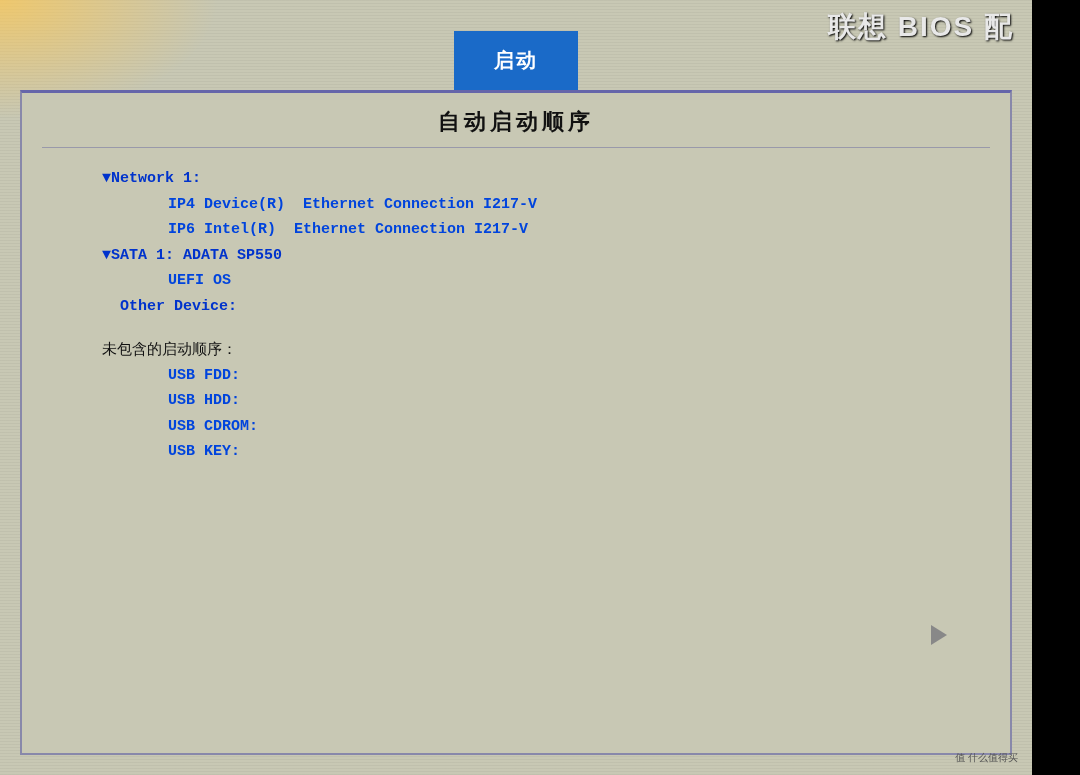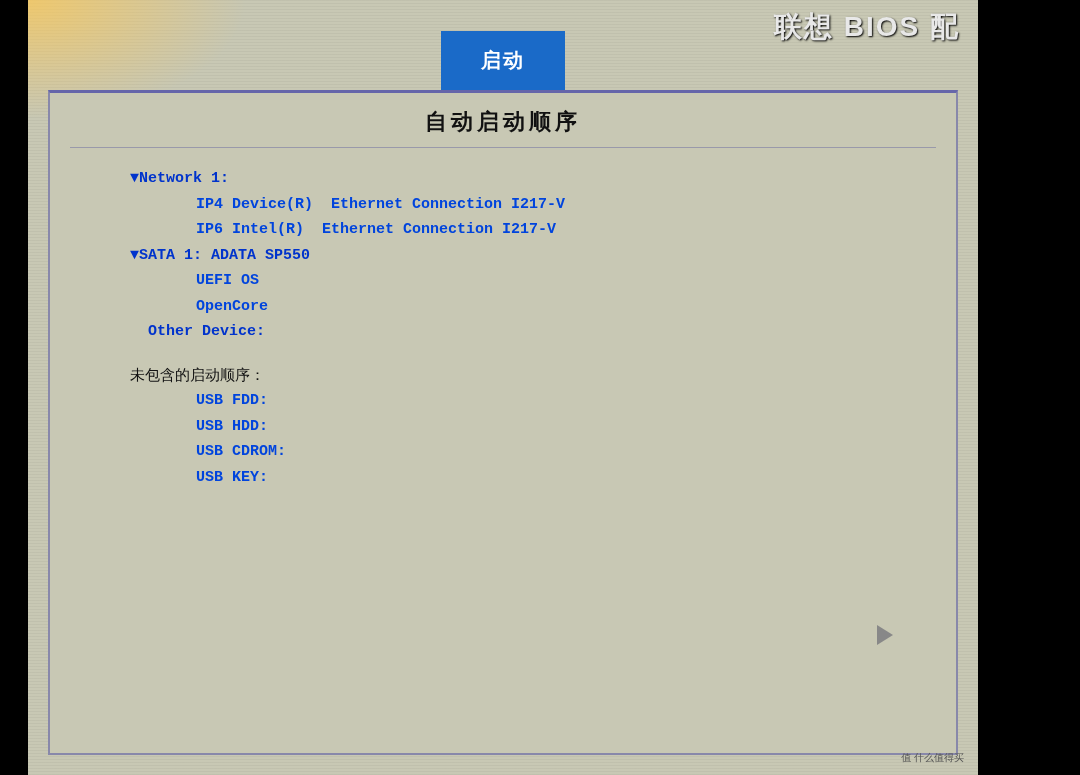--- a/index.html
+++ b/index.html
@@ -6,33 +6,32 @@
 
     body {
       width: 1080px;
       height: 775px;
       background: #000;
       overflow: hidden;
       font-family: 'Courier New', Courier, monospace;
     }
 
     .screen {
-      width: 950px;
+      width: 1032px;
       height: 775px;
       position: relative;
       background: #c8c8b4;
       
       background-image: repeating-linear-gradient(
         0deg,
         rgba(0,0,0,0.04) 0px,
         rgba(0,0,0,0.04) 1px,
         transparent 1px,
         transparent 3px
       );
-      margin-left: 28px;
     }
 
     
     .corner-glow {
       position: absolute;
       top: 0;
       left: 0;
       width: 220px;
       height: 120px;
       background: radial-gradient(ellipse at top left, rgba(255,200,80,0.7) 0%, transparent 70%);
@@ -183,21 +182,20 @@
     <hr class="divider">
 
     <div class="boot-list">
 
       <div id="boot-items-container">
           <div class="boot-item header">▼Network 1:</div>
           <div class="boot-item sub">    IP4 Device(R)  Ethernet Connection I217-V</div>
           <div class="boot-item sub">    IP6 Intel(R)  Ethernet Connection I217-V</div>
           <div class="boot-item header">▼SATA 1: ADATA SP550</div>
           <div class="boot-item sub">    UEFI OS</div>
-          <div class="boot-item sub">    OpenCore</div>
           <div class="boot-item header">  Other Device:</div>
         </div>
 
       <div class="boot-item chinese-header">未包含的启动顺序：</div>
       <div id="excluded-items-container">
           <div class="boot-item sub">    USB FDD:</div>
           <div class="boot-item sub">    USB HDD:</div>
           <div class="boot-item sub">    USB CDROM:</div>
           <div class="boot-item sub">    USB KEY:</div>
         </div>

